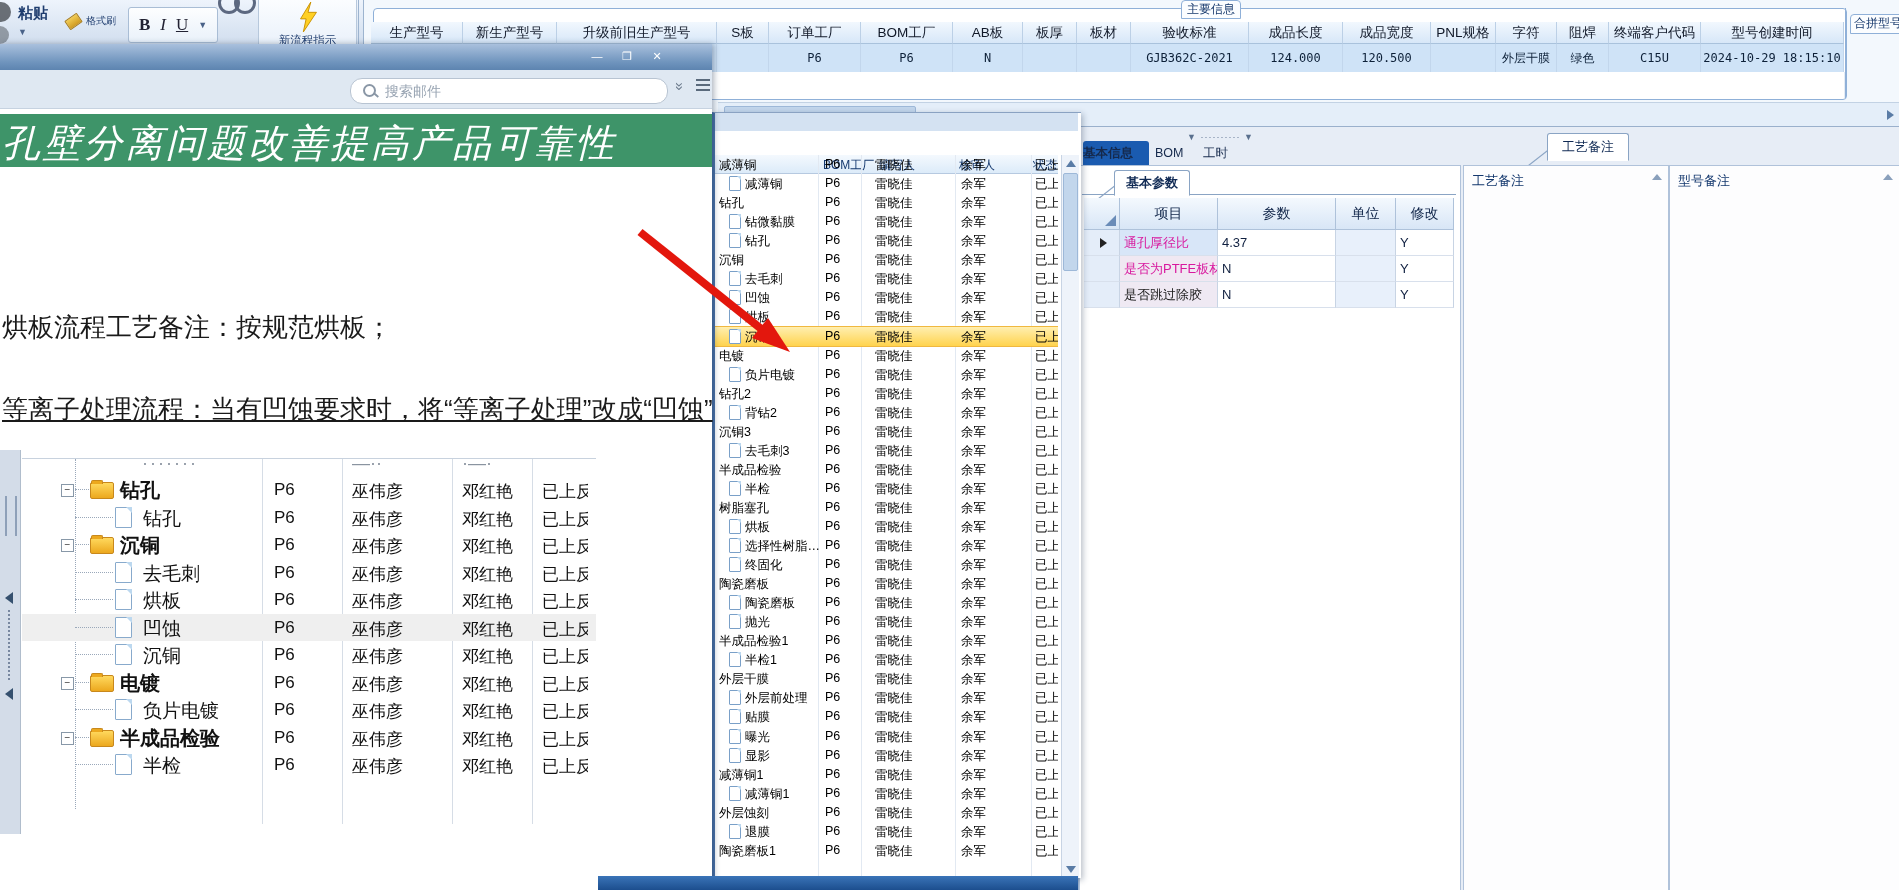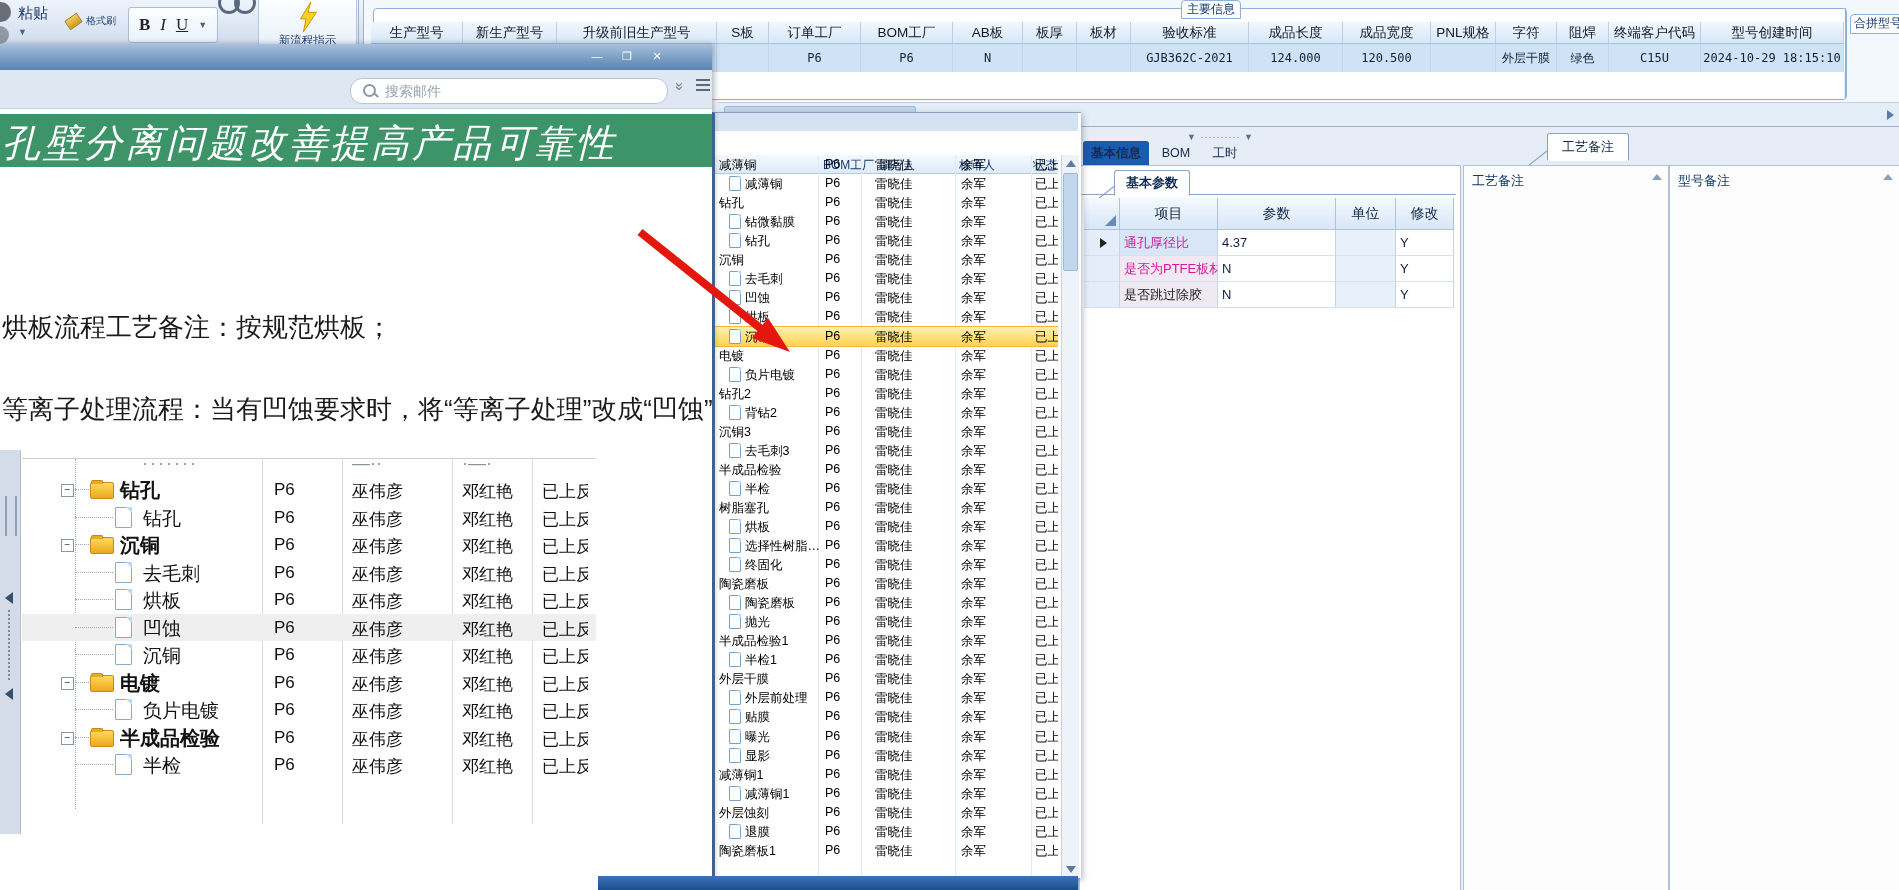--- a/index.html
+++ b/index.html
@@ -59,40 +59,40 @@
   .pc-sep{top:42px;width:1px;height:723px;background:#e2e9f2;}
   .proc-row{left:0;width:343px;height:19.05px;font-size:12.5px;color:#000;}
   .proc-hl{background:linear-gradient(#ffefb0,#ffd34e);border-top:1px solid #f0b840;border-bottom:1px solid #f0b840;}
   .mini-file{width:10px;height:13px;background:#fff;border:1px solid #7aa0c8;border-radius:1px;}
   .mini-file:before{content:"";position:absolute;right:-1px;top:-1px;width:0;height:0;border-left:4px solid transparent;border-top:4px solid #bcd8ef;}
   #proc-scroll{left:346px;top:42px;width:17px;height:723px;background:#eef3fa;border-left:1px solid #c8d4e4;}
 
   
   #infopanel{left:1078px;top:126px;width:821px;height:764px;background:#e7edf6;border-top:1px solid #9ab0cc;border-left:1px solid #9ab0cc;}
   .itab-sel{background:#1a5bb0;color:#fff;font-weight:bold;border-radius:3px 3px 0 0;}
-  .itab{color:#15294c;font-size:12.5px;text-align:center;}
+  .itab{color:#15294c;font-size:12.5px;}
   #infowhite{left:0px;top:38px;width:380px;height:726px;background:#fff;border:1px solid #b0c2da;border-right:1px solid #b0c2da;}
   .subtab{background:#fff;border:1px solid #8aa4c4;border-bottom:1px solid #fff;font-weight:bold;font-size:13px;color:#102a54;text-align:center;border-radius:3px 3px 0 0;}
   .pt-h{background:linear-gradient(#f4f9fe,#d8e6f6);border-right:1px solid #aec2da;border-bottom:1px solid #aec2da;font-size:14px;color:#0f2448;display:flex;align-items:center;justify-content:center;box-sizing:border-box;}
   .pt-c{border-right:1px solid #c8d4e4;border-bottom:1px solid #d8e0ec;font-size:13px;color:#102040;box-sizing:border-box;display:flex;align-items:center;padding-left:4px;overflow:hidden;white-space:nowrap;}
   #notespanel{left:384px;top:38px;width:437px;height:726px;}
   .notes-box{background:#fdfdfe;border:1px solid #b0c2da;}
   .notes-h{font-size:13px;color:#14386e;}
 
   #redarrow{left:0;top:0;width:1899px;height:890px;pointer-events:none;}
 </style>
 </head>
 <body>
 
 <div id="screen" class="nosel">
 
   <div id="ribbon" class="abs">
     <div class="abs corner-blob" style="left:-9px;top:2px;width:20px;height:20px;"></div>
     <div class="abs corner-blob" style="left:-9px;top:26px;width:18px;height:18px;opacity:.5;"></div>
-    <div class="abs" style="left:18px;top:4px;text-align:left;">
+    <div class="abs" style="left:18px;top:4px;text-align:left;font-weight:bold;">
       <div class="ribbon-label" style="font-size:15px;">粘贴</div>
       <div style="color:#4a6288;font-size:9px;margin-top:4px;">▼</div>
     </div>
     <div class="abs" style="left:66px;top:14px;display:flex;align-items:center;gap:5px;">
       <span class="abs" style="position:static;display:inline-block;width:13px;height:9px;background:linear-gradient(#f2cc54,#cf9a20);border:1px solid #a87a14;transform:rotate(-35deg);border-radius:1px;"></span>
       <span class="ribbon-label">格式刷</span>
     </div>
     <div id="biu-box" class="abs">
       <span style="font-weight:bold;">B</span>
       <span style="font-style:italic;">I</span>
@@ -549,21 +549,21 @@
       <span class="abs" style="left:696px;top:9px;">
         <span class="abs" style="left:0;top:0;width:14px;height:2px;background:#5a6a7c;"></span>
         <span class="abs" style="left:0;top:5px;width:14px;height:2px;background:#5a6a7c;"></span>
         <span class="abs" style="left:0;top:10px;width:14px;height:2px;background:#5a6a7c;"></span>
       </span>
     </div>
     <div id="banner" class="abs">
       <div>孔壁分离问题改善提高产品可靠性</div>
     </div>
     <div class="abs docpara" style="top:266px;">烘板流程工艺备注：按规范烘板；</div>
-    <div class="abs docpara" style="top:348px;">等离子处理流程：当有凹蚀要求时，将“等离子处理”改成“凹蚀”</div>
+    <div class="abs docpara" style="top:348px;text-decoration:underline;">等离子处理流程：当有凹蚀要求时，将“等离子处理”改成“凹蚀”</div>
 
     <div id="splitter" class="abs">
       <div class="abs" style="left:5px;top:46px;width:8px;height:40px;border-left:2px solid #8ea0b8;border-right:2px solid #8ea0b8;"></div>
       <div class="abs tri" style="left:5px;top:142px;border-top:6px solid transparent;border-bottom:6px solid transparent;border-right:8px solid #35506e;"></div>
       <div class="abs" style="left:8px;top:160px;width:2px;height:70px;border-left:2px dotted #7888a0;"></div>
       <div class="abs tri" style="left:5px;top:238px;border-top:6px solid transparent;border-bottom:6px solid transparent;border-right:8px solid #35506e;"></div>
     </div>
 
     <div id="doctree" class="abs">
         <div class="abs dt-sep" style="left: 240px;"></div>

